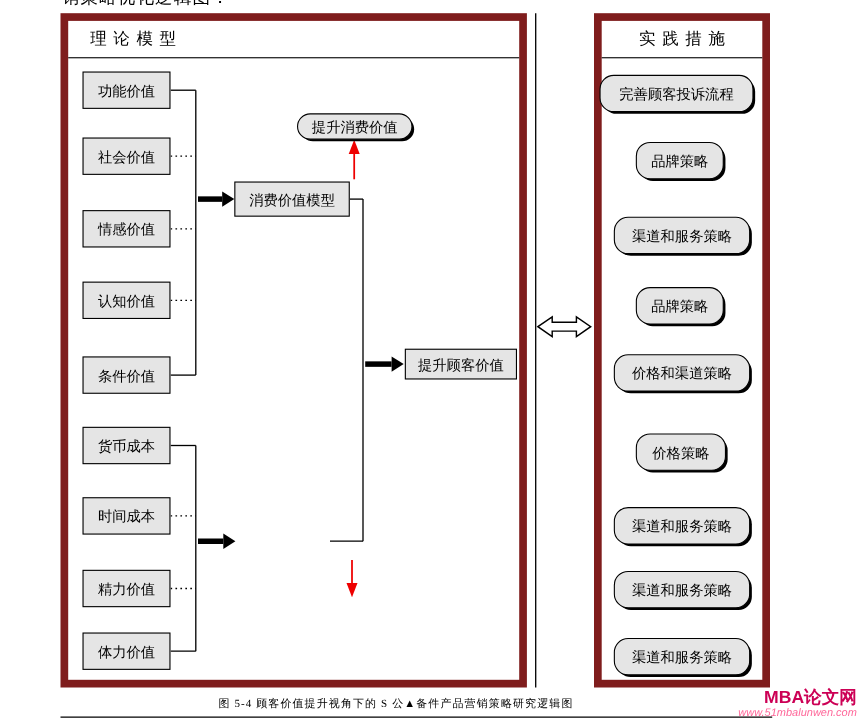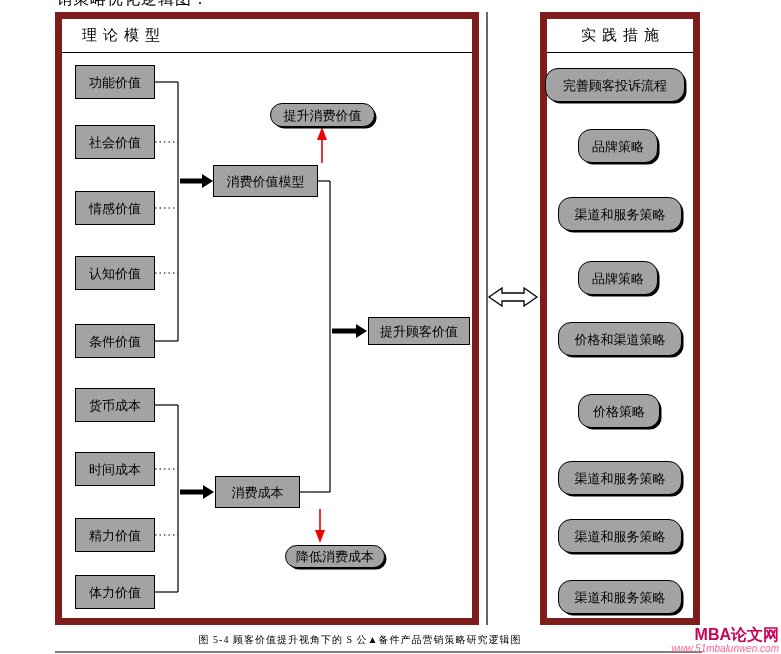--- a/index.html
+++ b/index.html
@@ -18,21 +18,21 @@
   #right-panel { left:540px; top:12px; width:160px; height:613px; }
   .panel-title {
     position:absolute; top:0; left:0; right:0; height:34px;
     border-bottom:1px solid #000; display:flex; align-items:center;
     font-size:15px; letter-spacing:6px; white-space:nowrap;
   }
   #left-panel .panel-title { padding-left:20px; }
   #right-panel .panel-title { justify-content:center; padding-left:6px; }
   svg.lines { position:absolute; left:0; top:0; pointer-events:none; }
   .box {
-    position:absolute; border:1px solid #000; background:#a3a3a3;
+    position:absolute; border:1px solid #000; background:#e5e5e5;
     display:flex; align-items:center; justify-content:center;
     font-size:13px; white-space:nowrap; line-height:1;
   }
   .shadow { box-shadow:2.5px 2.5px 0 -1px #000;border-radius:13px; }
   .caption {
     position:absolute; left:100px; top:633px; width:520px;
     text-align:center; font-size:10px; letter-spacing:1px; white-space:nowrap;
   }
   .watermark { position:absolute; right:2px; bottom:0; text-align:right; line-height:1.05; }
   .wm-title {
@@ -111,23 +111,21 @@
   <div class="box" style="left:75px;top:191px;width:80px;height:34px">情感价值</div>
   <div class="box" style="left:75px;top:256px;width:80px;height:34px">认知价值</div>
   <div class="box" style="left:75px;top:324px;width:80px;height:34px">条件价值</div>
 
   <div class="box" style="left:75px;top:388px;width:80px;height:34px">货币成本</div>
   <div class="box" style="left:75px;top:518px;width:80px;height:34px">精力价值</div>
   <div class="box" style="left:75px;top:452px;width:80px;height:34px">时间成本</div>
   <div class="box" style="left:75px;top:575px;width:80px;height:34px">体力价值</div>
 
   <div class="box" style="left:213px;top:165px;width:105px;height:32px">消费价值模型</div>
-  <div class="box" style="left:215px;top:476px;width:85px;height:32px">消费成本</div>
   <div class="box shadow" style="left:270px;top:103px;width:105px;height:24px">提升消费价值</div>
-  <div class="box shadow" style="left:285px;top:545px;width:100px;height:23px">降低消费成本</div>
   <div class="box" style="left:368px;top:317px;width:102px;height:28px">提升顾客价值</div>
 
   <div class="box shadow" style="left:545px;top:68px;width:140px;height:34px">完善顾客投诉流程</div>
   <div class="box shadow" style="left:578px;top:129px;width:80px;height:34px">品牌策略</div>
   <div class="box shadow" style="left:558px;top:197px;width:124px;height:34px">渠道和服务策略</div>
   <div class="box shadow" style="left:578px;top:261px;width:80px;height:34px">品牌策略</div>
   <div class="box shadow" style="left:558px;top:322px;width:124px;height:34px">价格和渠道策略</div>
   <div class="box shadow" style="left:578px;top:394px;width:82px;height:34px">价格策略</div>
   <div class="box shadow" style="left:558px;top:461px;width:124px;height:34px">渠道和服务策略</div>
   <div class="box shadow" style="left:558px;top:519px;width:124px;height:34px">渠道和服务策略</div>

